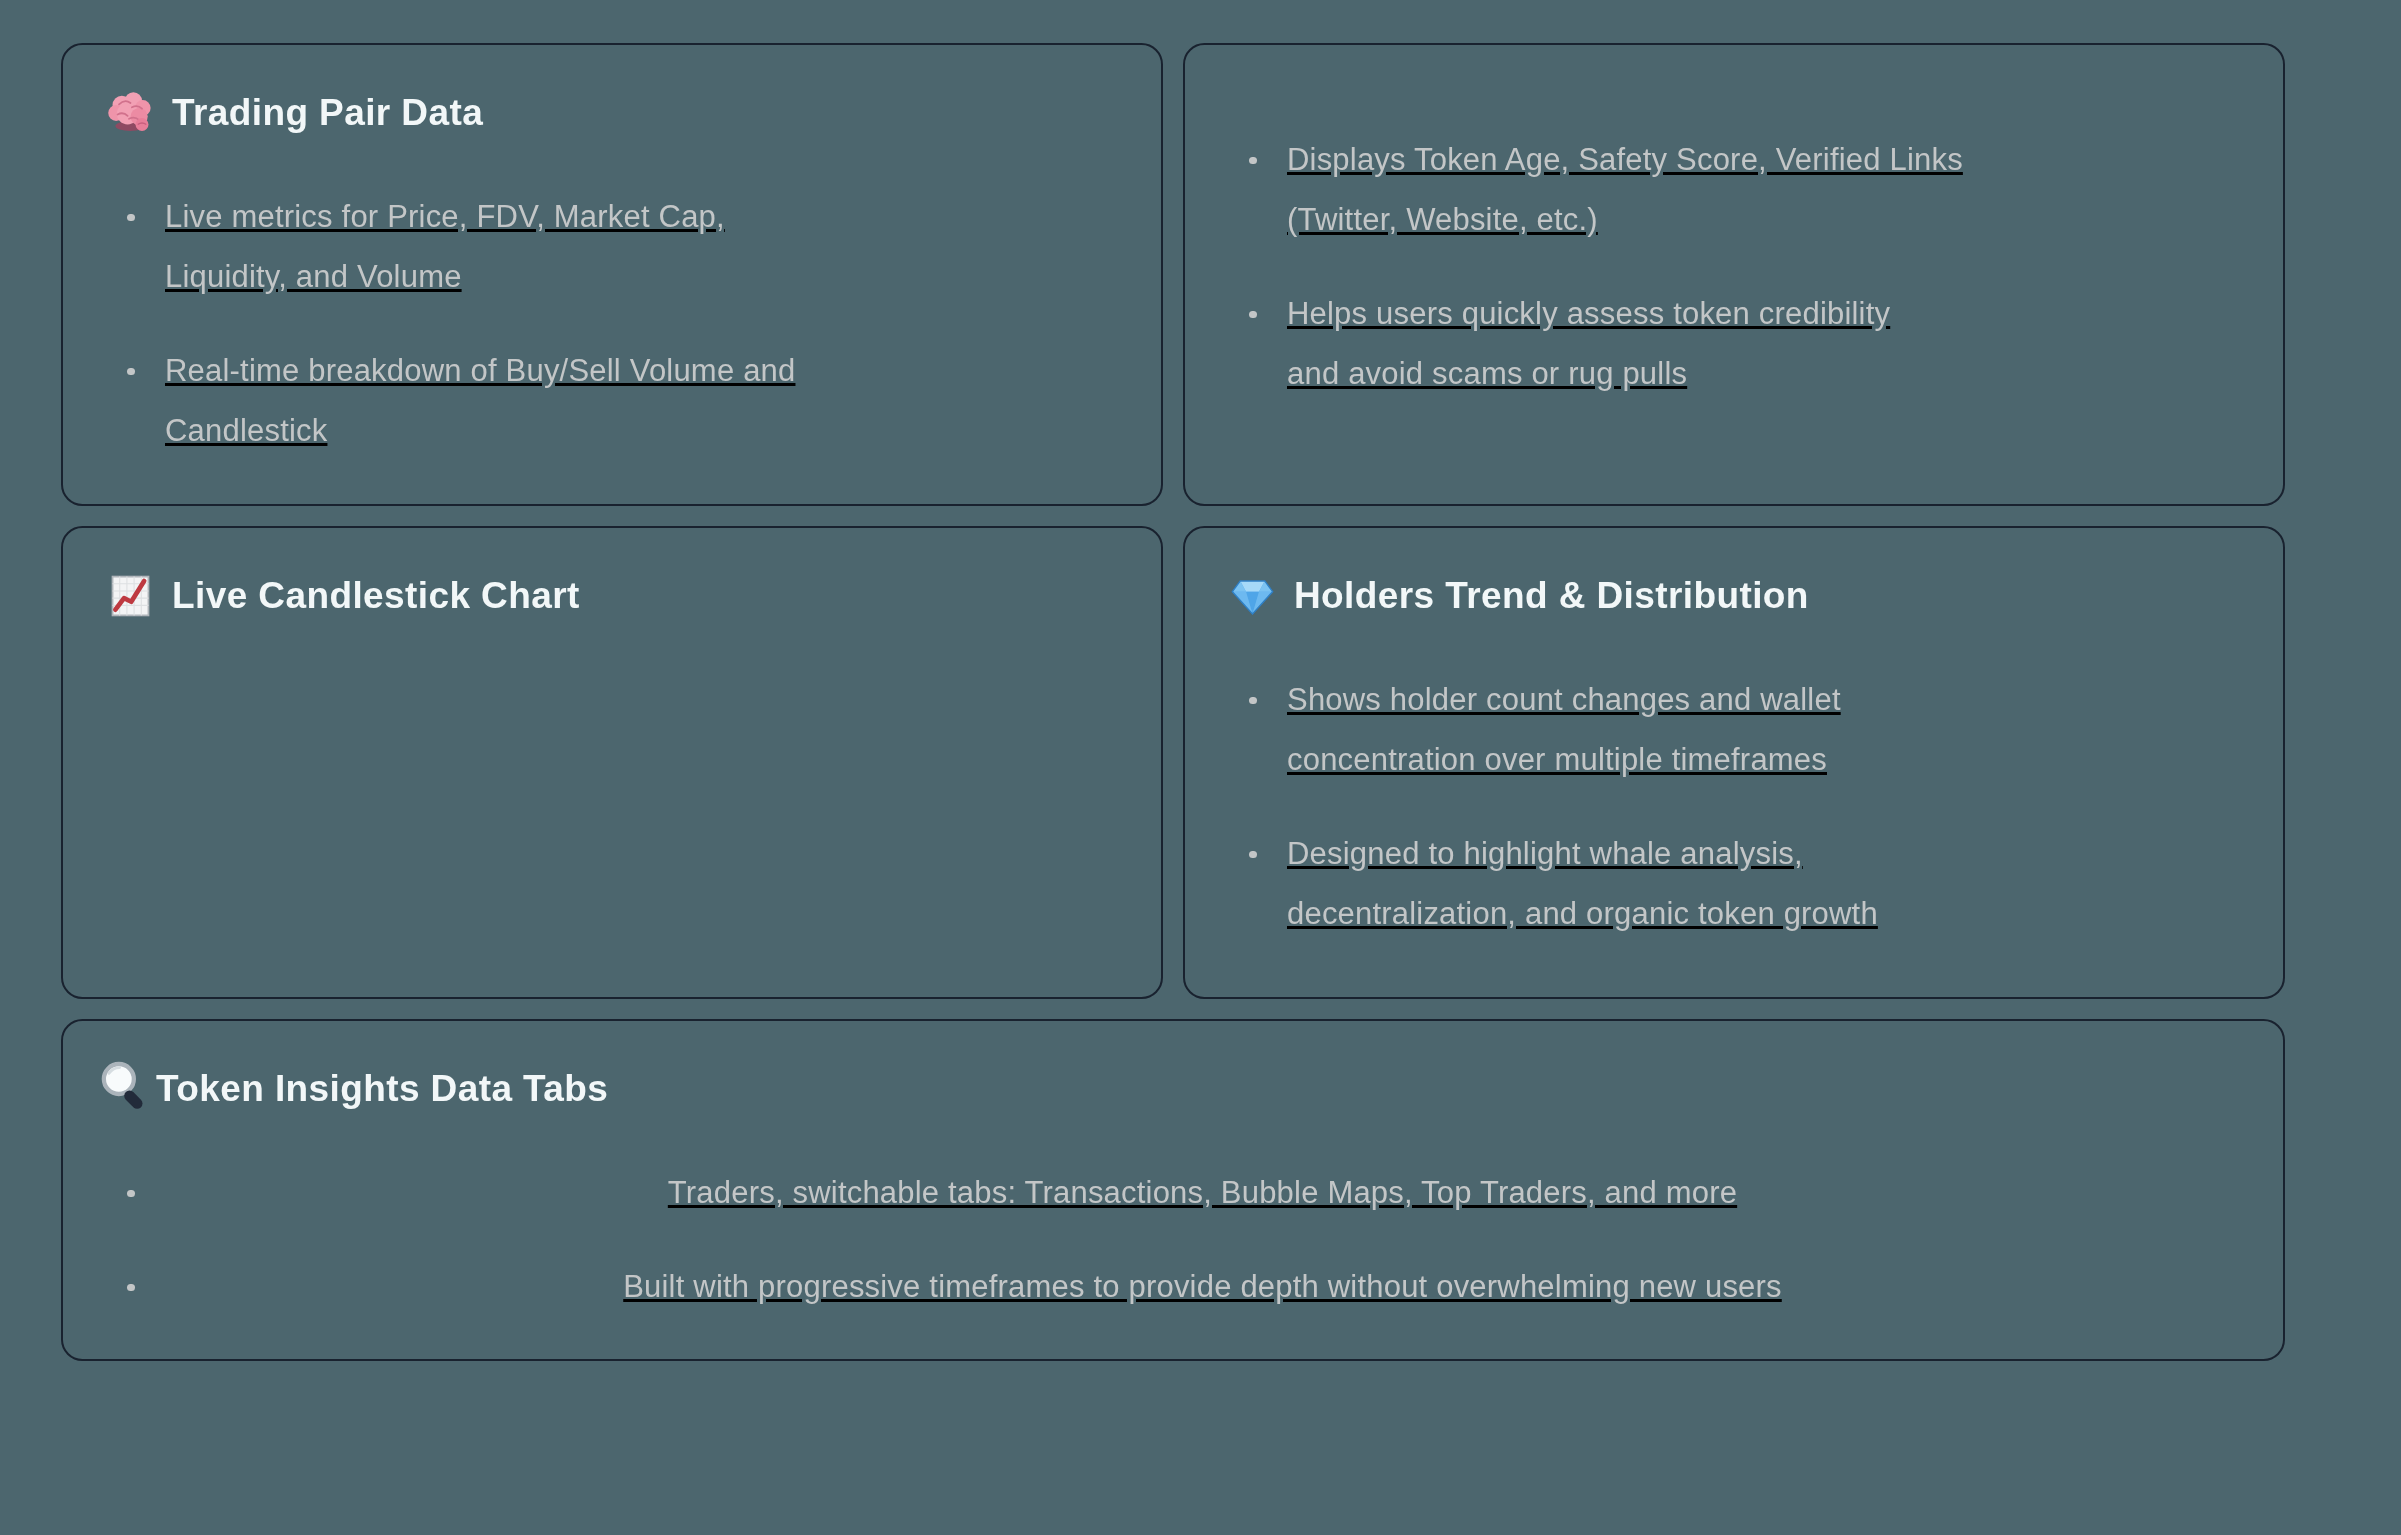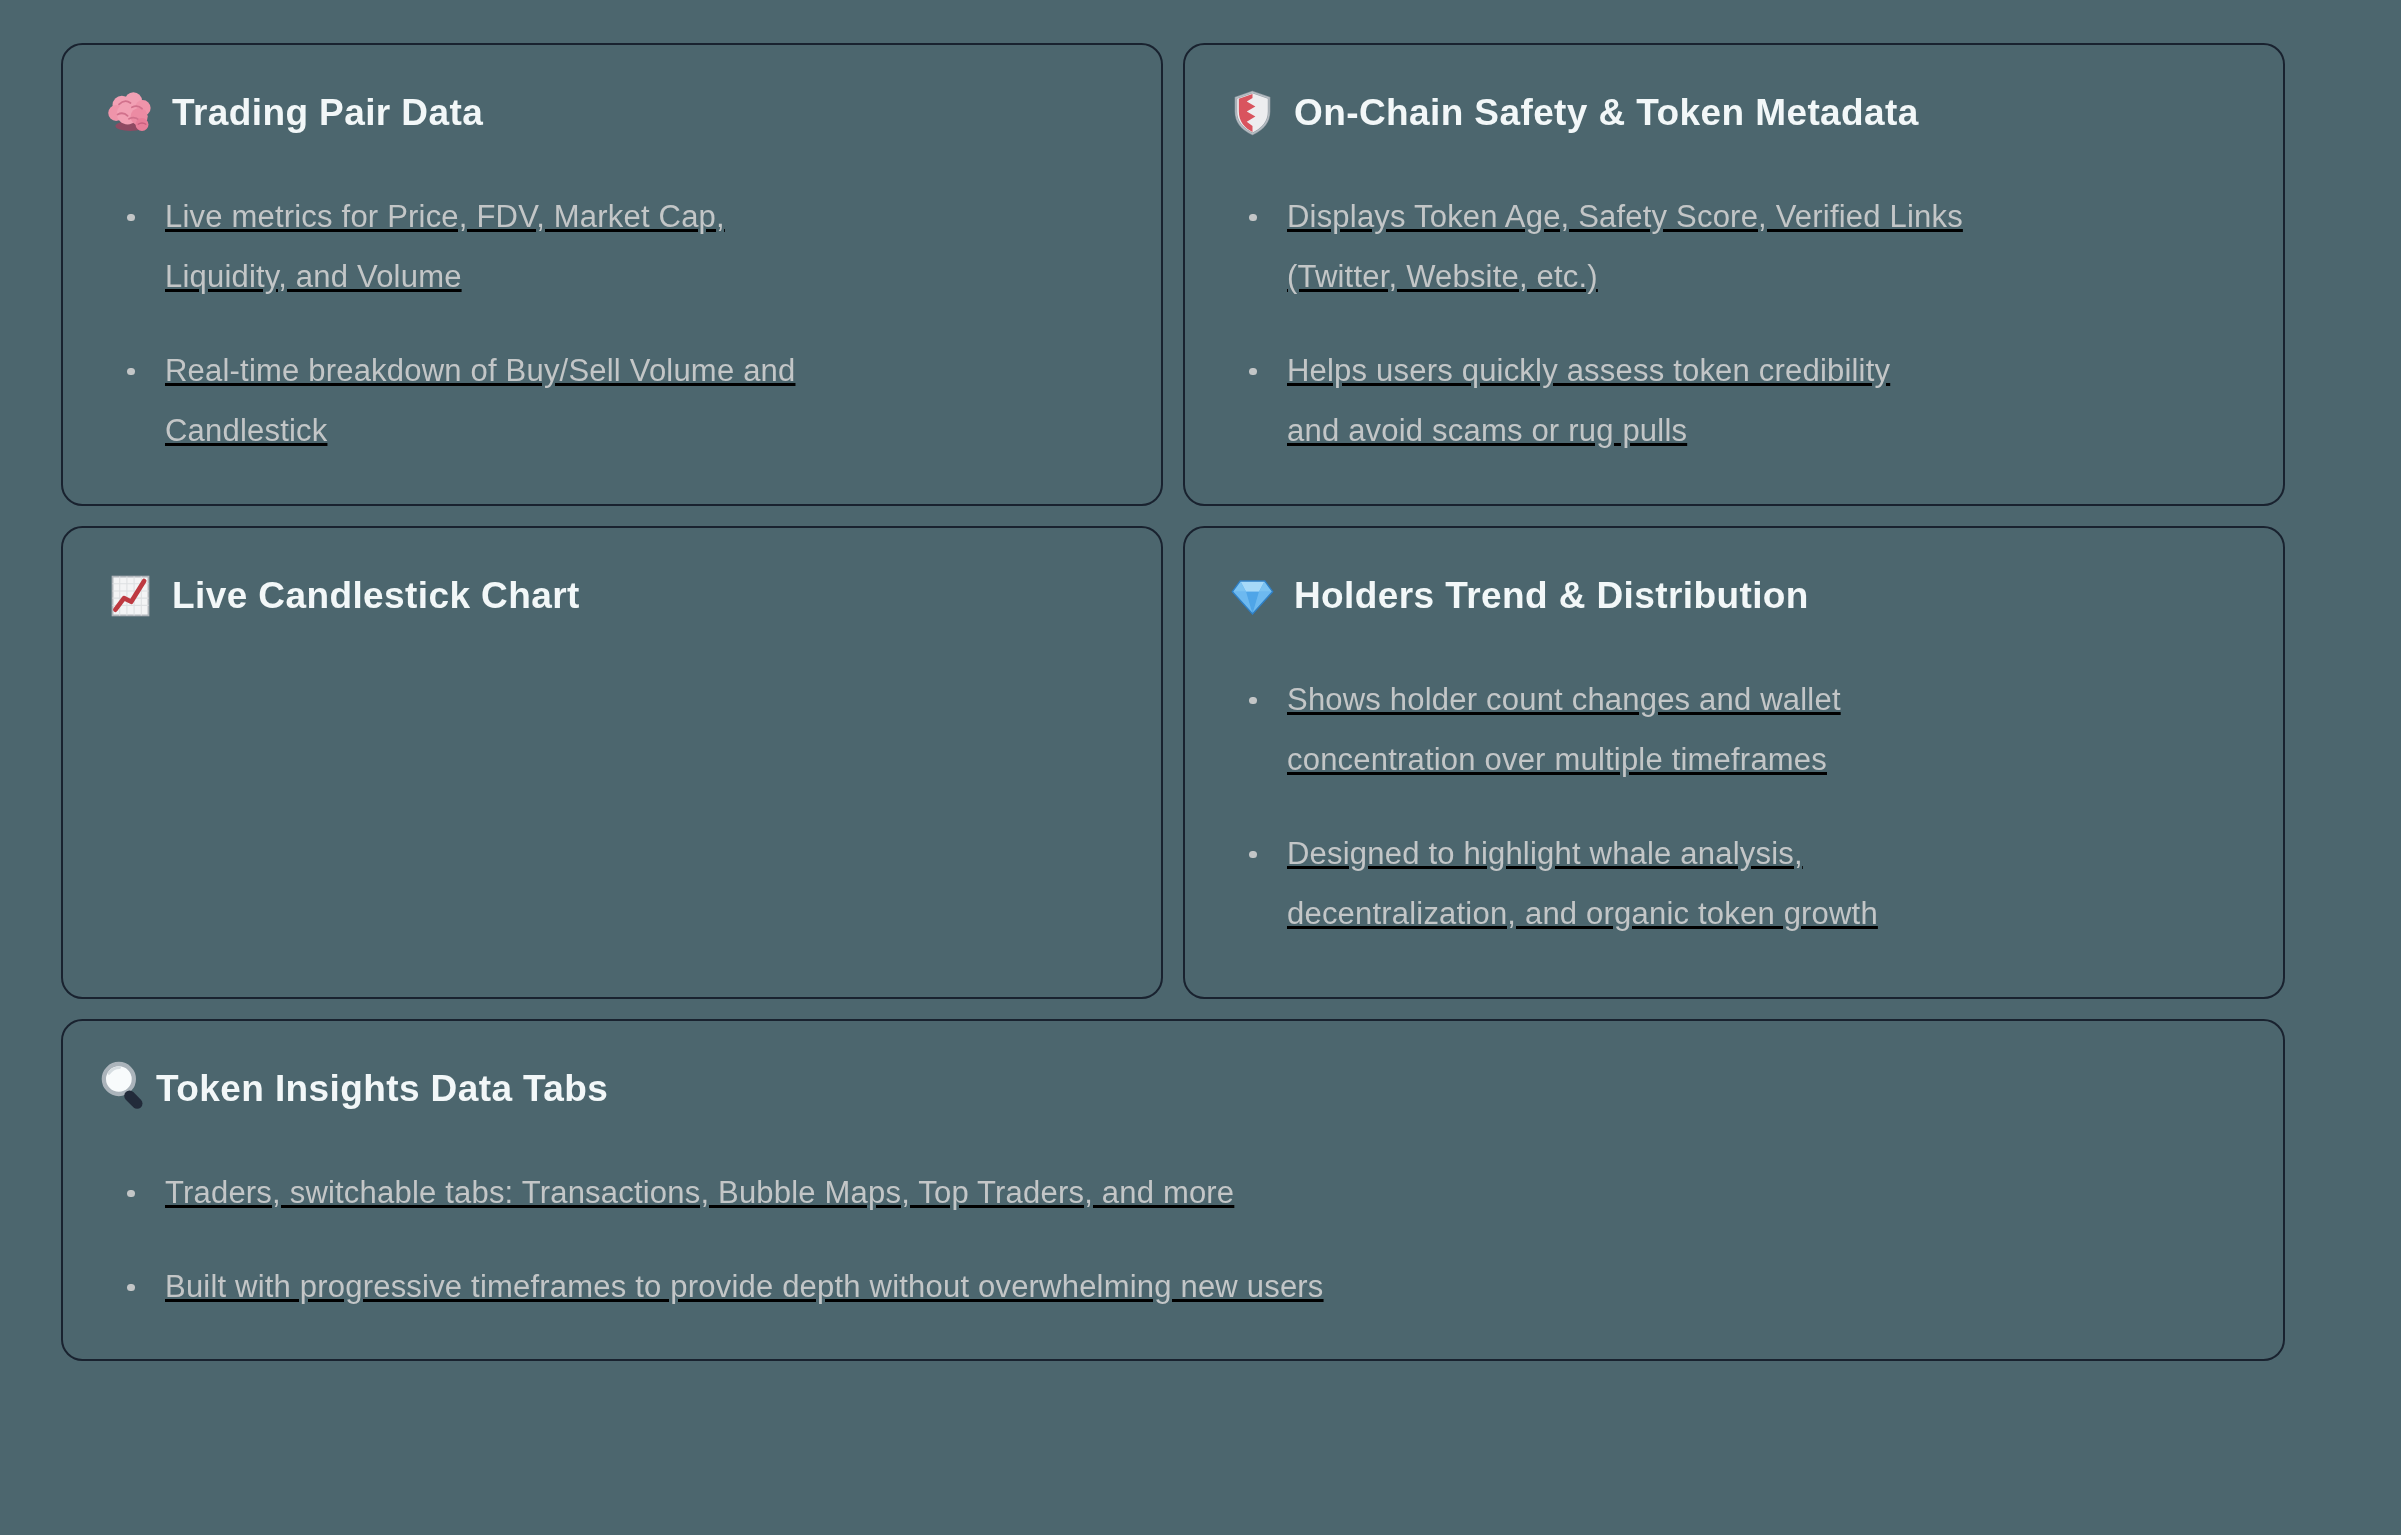--- a/index.html
+++ b/index.html
@@ -32,21 +32,21 @@
     row-gap:71px;
     gap:20px;
   }
   .card{
     border:2.9px solid var(--card-border-color);
     border-radius:21.4px;
     padding:39px 43px 40px 43px;
     background:var(--bg-color);
     overflow:hidden;
   }
-  .card.wide{grid-column:1 / span 2;}
+  .card.wide{grid-column:1 / span 2;text-align:center;}
   .card-title{
     margin:0;
     display:flex;
     align-items:center;
     gap:17px;
     font-size:37px;
     font-weight:700;
     letter-spacing:0.4px;
     line-height:57px;
     color:var(--title-color);
@@ -114,30 +114,20 @@
       </h2>
       <ul class="bullets">
         <li class="bullet">Live metrics for Price, FDV, Market Cap,
 Liquidity, and Volume</li>
         <li class="bullet">Real-time breakdown of Buy/Sell Volume and
 Candlestick</li>
       </ul>
     </section>
 
     <section class="card">
-      <h2 class="card-title">
-        <span class="icon">
-          <svg viewBox="0 0 64 64" xmlns="http://www.w3.org/2000/svg">
-            <path d="M32 3 L55 11 V30 C55 46 45 55 32 61 C19 55 9 46 9 30 V11 Z" fill="#ededef" stroke="#98a1a8" stroke-width="3.5"></path>
-            <path d="M32 5.5 L13 12 L13 30 C13 44 21 52.5 32 58.5 L32 50 L24 44 L36 37 L24 30 L36 23 L24 16 L32 11 Z" fill="#d9545e"></path>
-            <path d="M32 3 L55 11 V30 C55 46 45 55 32 61 C19 55 9 46 9 30 V11 Z" fill="none" stroke="#b9c0c6" stroke-width="1.5"></path>
-          </svg>
-        </span>
-        <span class="title-text">On-Chain Safety &amp; Token Metadata</span>
-      </h2>
       <ul class="bullets">
         <li class="bullet">Displays Token Age, Safety Score, Verified Links
 (Twitter, Website, etc.)</li>
         <li class="bullet">Helps users quickly assess token credibility
 and avoid scams or rug pulls</li>
       </ul>
     </section>
 
     <section class="card">
       <h2 class="card-title">

